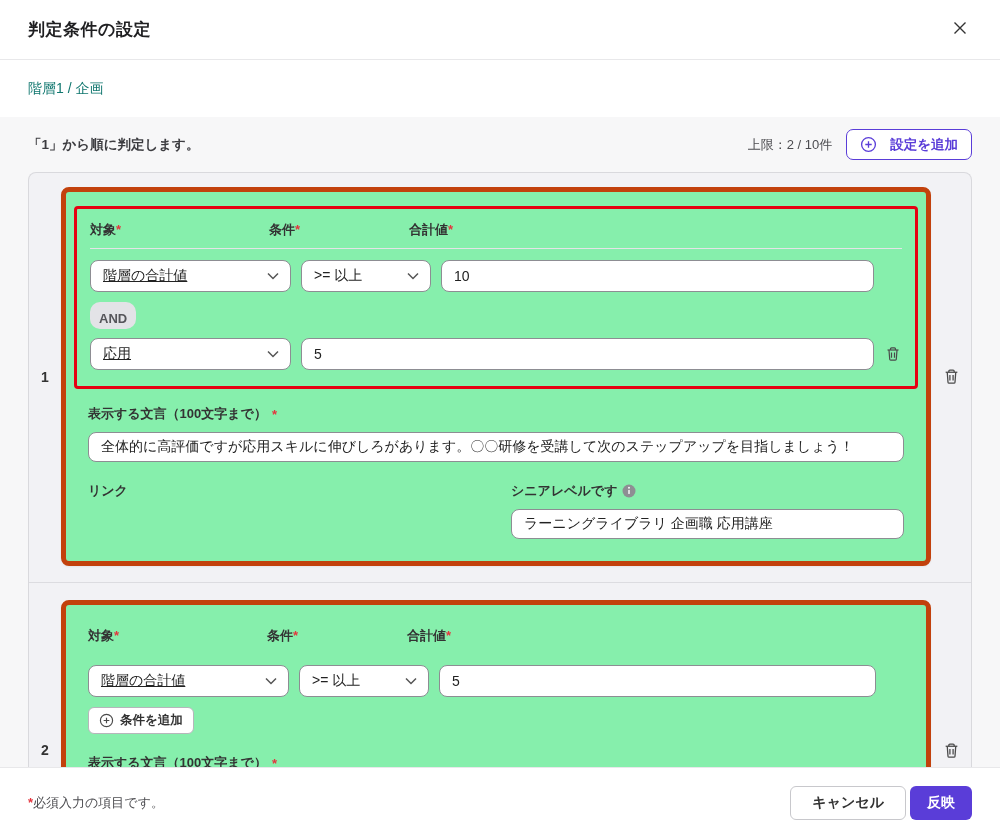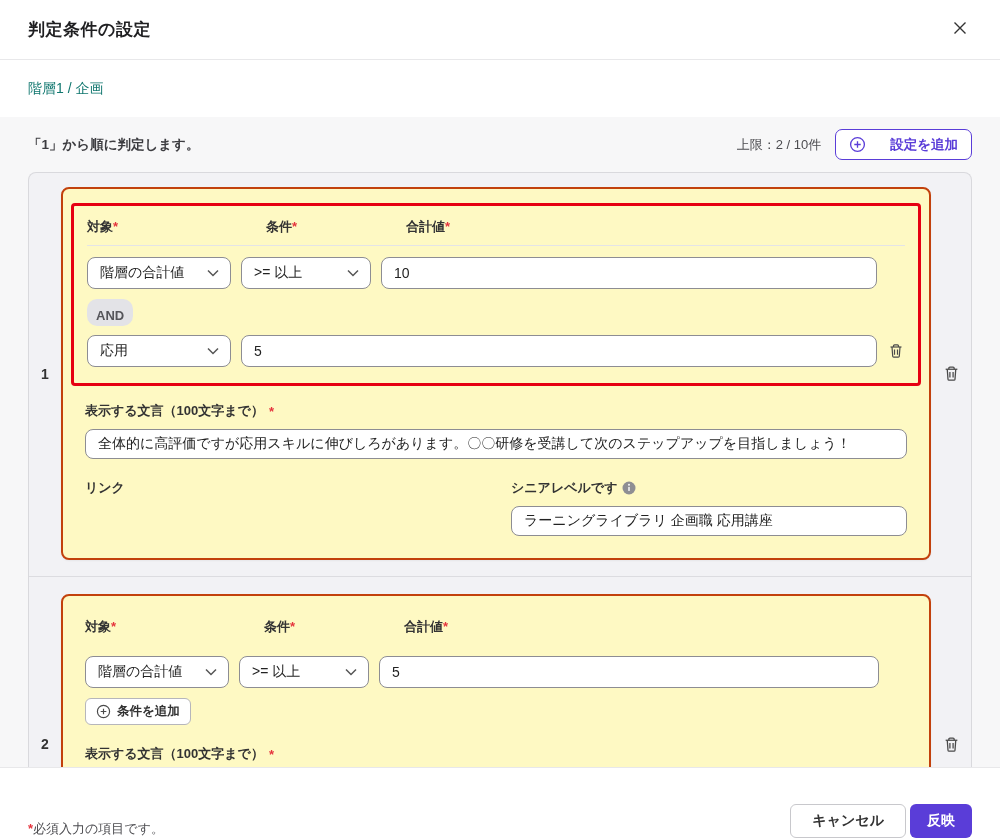--- a/index.html
+++ b/index.html
@@ -16,66 +16,66 @@
     cursor:pointer; background:none; border:none; }
   
   .breadcrumb-row { height:57px; display:flex; align-items:center; padding:0 28px;
     font-size:14px; color:#0f766e; background:#fff; }
   
   .content { background:#f7f7f8; height:650px; padding:0 28px; }
   .toolbar { height:55px; display:flex; align-items:center; justify-content:space-between; }
   .order-note { font-size:13.5px; font-weight:bold; color:#3c3c40; }
   .toolbar-right { display:flex; align-items:center; gap:14px; }
   .limit-label { font-size:13px; color:#4c4c50; }
-  .add-setting-btn { display:inline-flex; align-items:center; gap:24px; border:1px solid #5a3dd8;
+  .add-setting-btn { display:inline-flex; align-items:center; gap:13px; border:1px solid #5a3dd8;
     color:#5a3dd8; background:#fff; border-radius:7px; height:31px; padding:0 13px;
     font-size:13.5px; font-weight:bold; cursor:pointer; font-family:inherit; }
   
   .rows-container { border:1px solid #d9d9dd; border-bottom:none; border-radius:8px 8px 0 0;
     background:#f2f2f5; height:595px; overflow:hidden; }
   .setting-row { display:flex; align-items:center; padding:14px 0 16px; }
   .setting-row.second { padding:17px 0 0; }
   .row-number { width:32px; text-align:center; font-size:14px; font-weight:bold; color:#333; flex-shrink:0; }
   .row-divider { height:1px; background:#dcdce0; }
-  .card { flex:1; background:#fef9c3; border:2px solid #c2410c; border-radius:8px;
+  .card { flex:1; background:#86efac; border:5px solid #c2410c; border-radius:8px;
     box-shadow:0 1px 2px rgba(0,0,0,.05); padding:22px; }
   .card.second { min-height:300px; }
   .row-trash-col { width:40px; display:flex; justify-content:center; flex-shrink:0; }
   .icon-btn { background:none; border:none; cursor:pointer; display:flex; align-items:center; justify-content:center; padding:2px; }
   
   .hl-box { border:3px solid #e60012; border-radius:4px; margin:-8px -14px 16px; padding:12px 13px 16px; }
   
   .cond-labels { display:flex; gap:10px; font-size:13px; font-weight:bold; color:#333;
     padding-bottom:9px; margin-bottom:11px; }
   .cond-labels.underlined { border-bottom:1px solid #e4e4e7; }
   .cl-1 { width:169px; } .cl-2 { width:130px; } .cl-3 { flex:1; }
   .req { color:#e5343d; font-weight:bold; }
   .cond-row { display:flex; gap:10px; align-items:center; }
   .select-box { height:32px; border:1px solid #8d8d93; border-radius:8px; background:#fff;
     display:flex; align-items:center; justify-content:space-between; padding:0 11px 0 12px;
     font-size:14px; color:#222; cursor:pointer; }
-  .select-box.w1 { width:144px; } .select-box.w2 { width:130px; }
+  .select-box.w1 { width:201px;text-decoration:underline; } .select-box.w2 { width:130px; }
   .num-input { flex:1; height:32px; border:1px solid #8d8d93; border-radius:8px;
     padding:0 12px; font-size:14px; color:#222; font-family:inherit; background:#fff; }
   .end-slot { width:18px; display:flex; justify-content:center; flex-shrink:0; }
   .and-pill { display:inline-block; background:#e3e3e7; color:#55555a; font-size:13px;
     font-weight:bold; padding:9px 9px 3px; border-radius:10px; margin:10px 0 9px; }
   
   .field-label { font-size:13px; font-weight:bold; color:#333; margin-bottom:9px;
     display:flex; align-items:center; gap:5px; }
   .text-input { width:100%; height:30px; border:1px solid #8d8d93; border-radius:8px;
     padding:0 12px; font-size:14px; color:#222; font-family:inherit; background:#fff; }
   .msg-block { margin-top:2px; }
   .link-row { display:flex; gap:30px; margin-top:20px; }
   .link-col { flex:1; min-width:0; }
   .add-cond-btn { display:inline-flex; align-items:center; gap:6px; border:1px solid #b6b6bb;
     background:#fff; border-radius:6px; height:27px; padding:0 10px; font-size:12.5px;
     font-weight:bold; color:#333; cursor:pointer; margin:10px 0 18px; font-family:inherit; }
   
-  .modal-footer { height:71px; display:flex; align-items:flex-end; justify-content:space-between;
+  .modal-footer { height:71px; display:flex; align-items:center; justify-content:space-between;
     padding:0 28px; border-top:1px solid #e8e8ea; background:#fff; }
   .required-note { font-size:13px; color:#4c4c50; }
   .footer-actions { display:flex; align-items:center; gap:4px; }
   .cancel-btn { height:34px; padding:0 21px; border:1px solid #c8c8cc; border-radius:6px;
     background:#fff; font-size:14px; color:#333; font-weight:bold; cursor:pointer; font-family:inherit; }
   .apply-btn { height:34px; padding:0 17px; border:none; border-radius:6px; background:#5a3dd8;
     color:#fff; font-size:14px; font-weight:bold; cursor:pointer; font-family:inherit; }
 </style>
 </head>
 <body>

